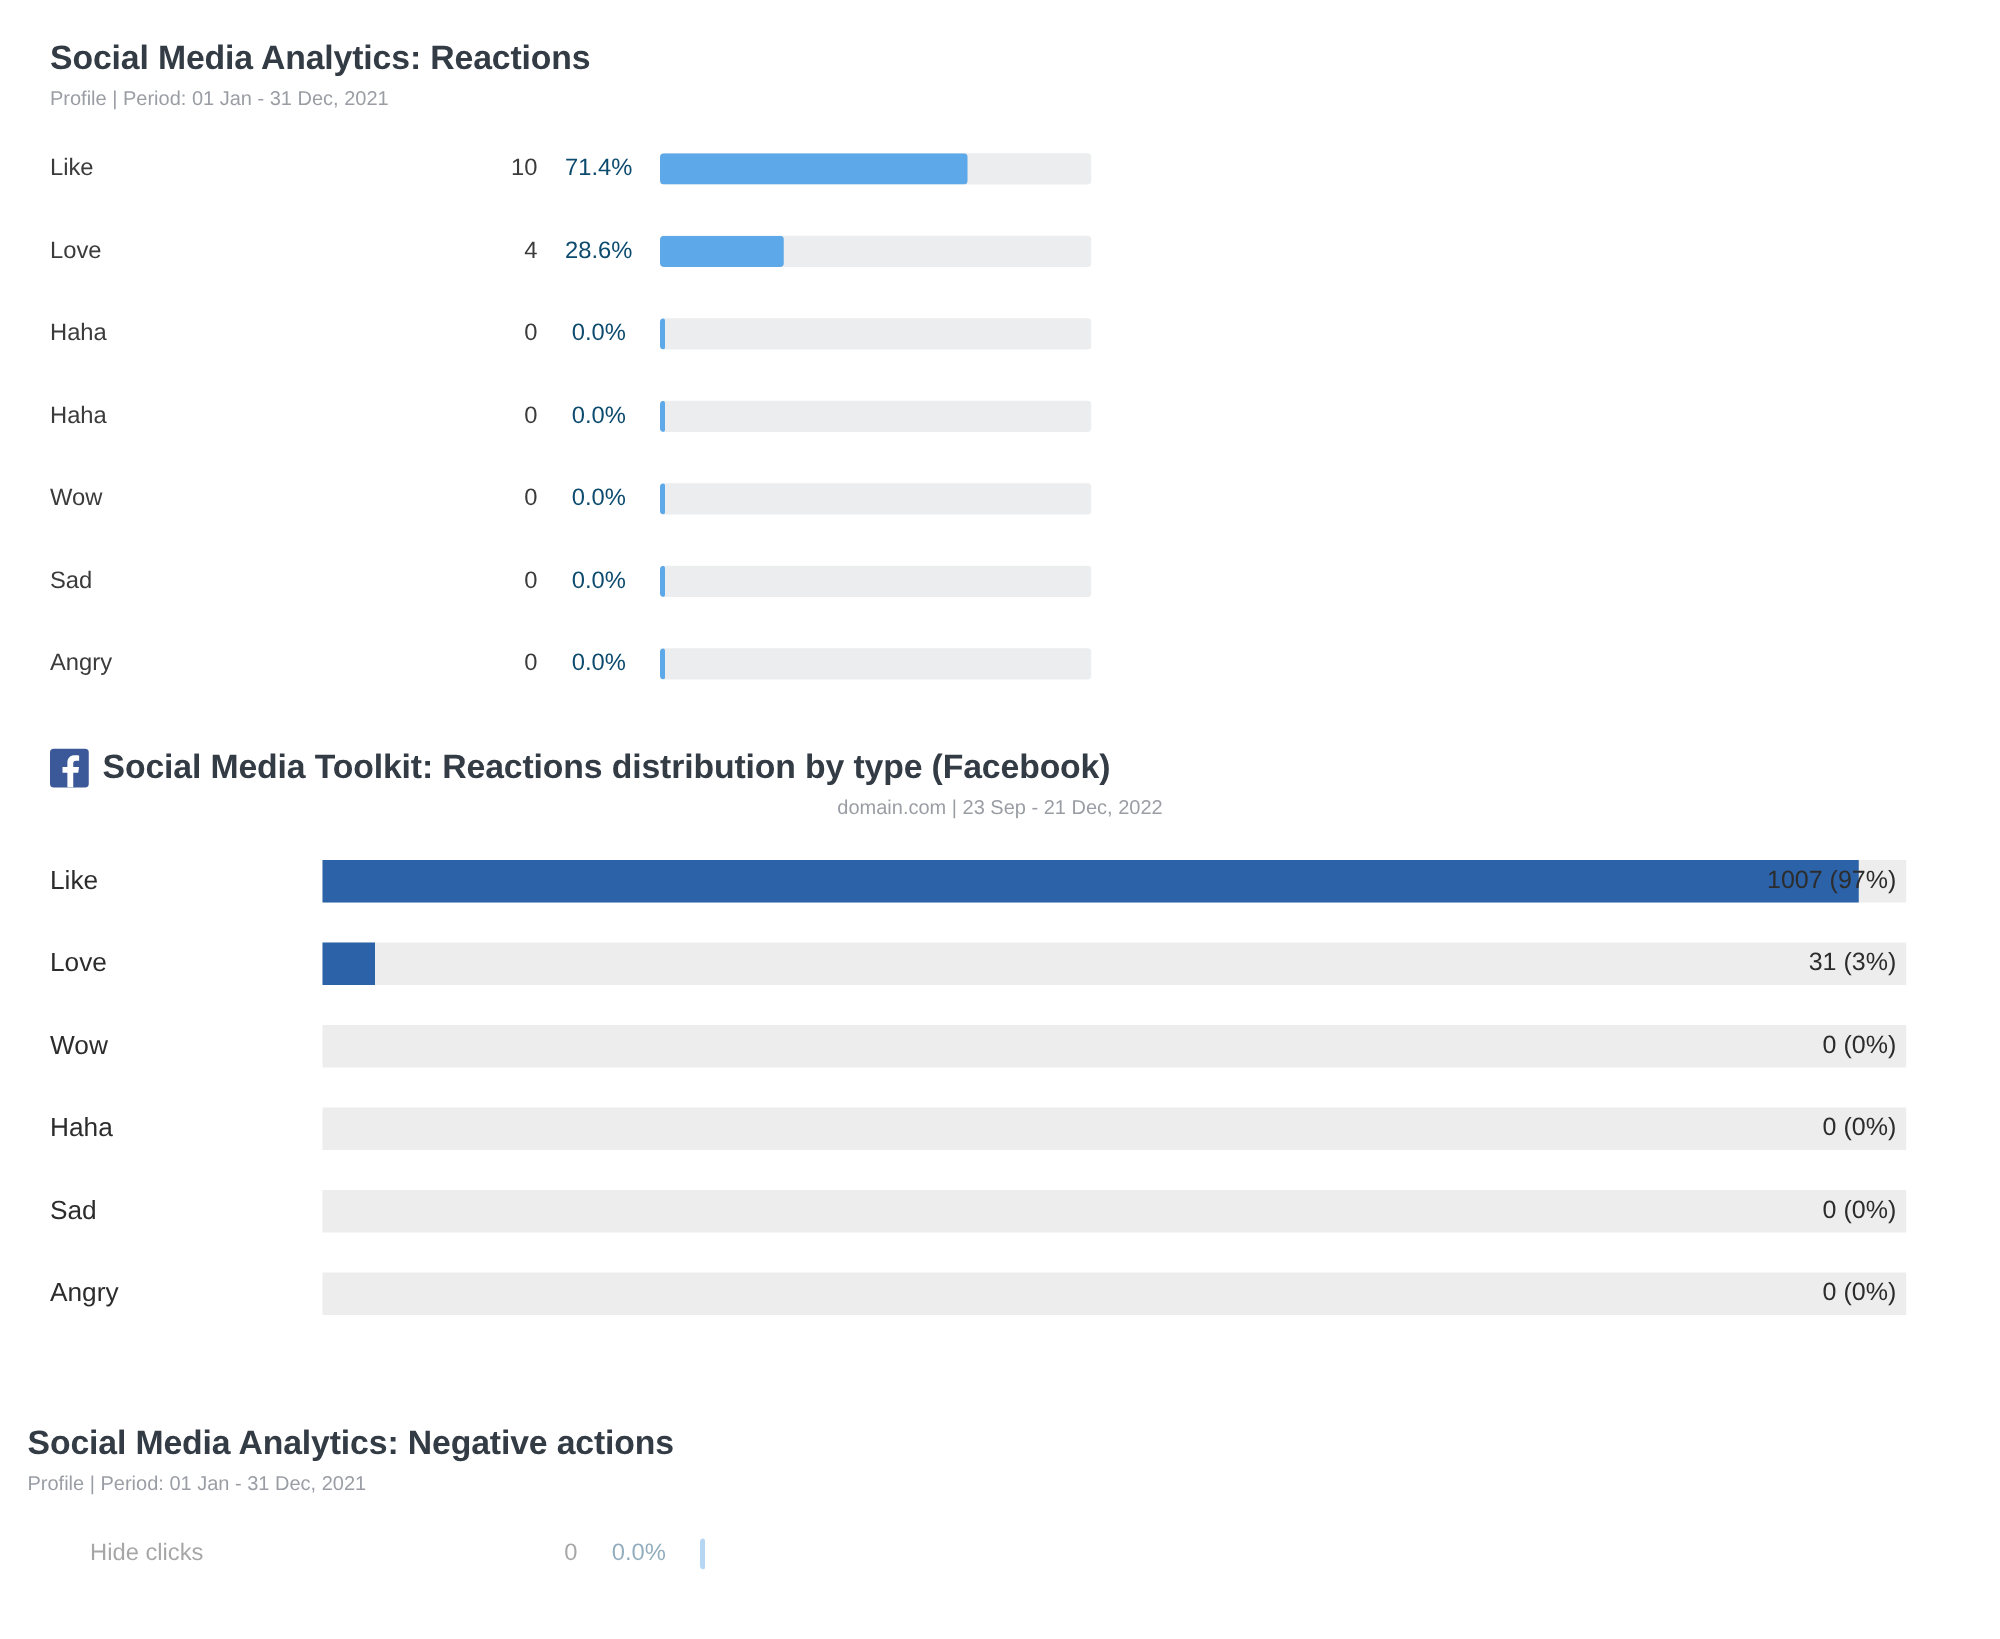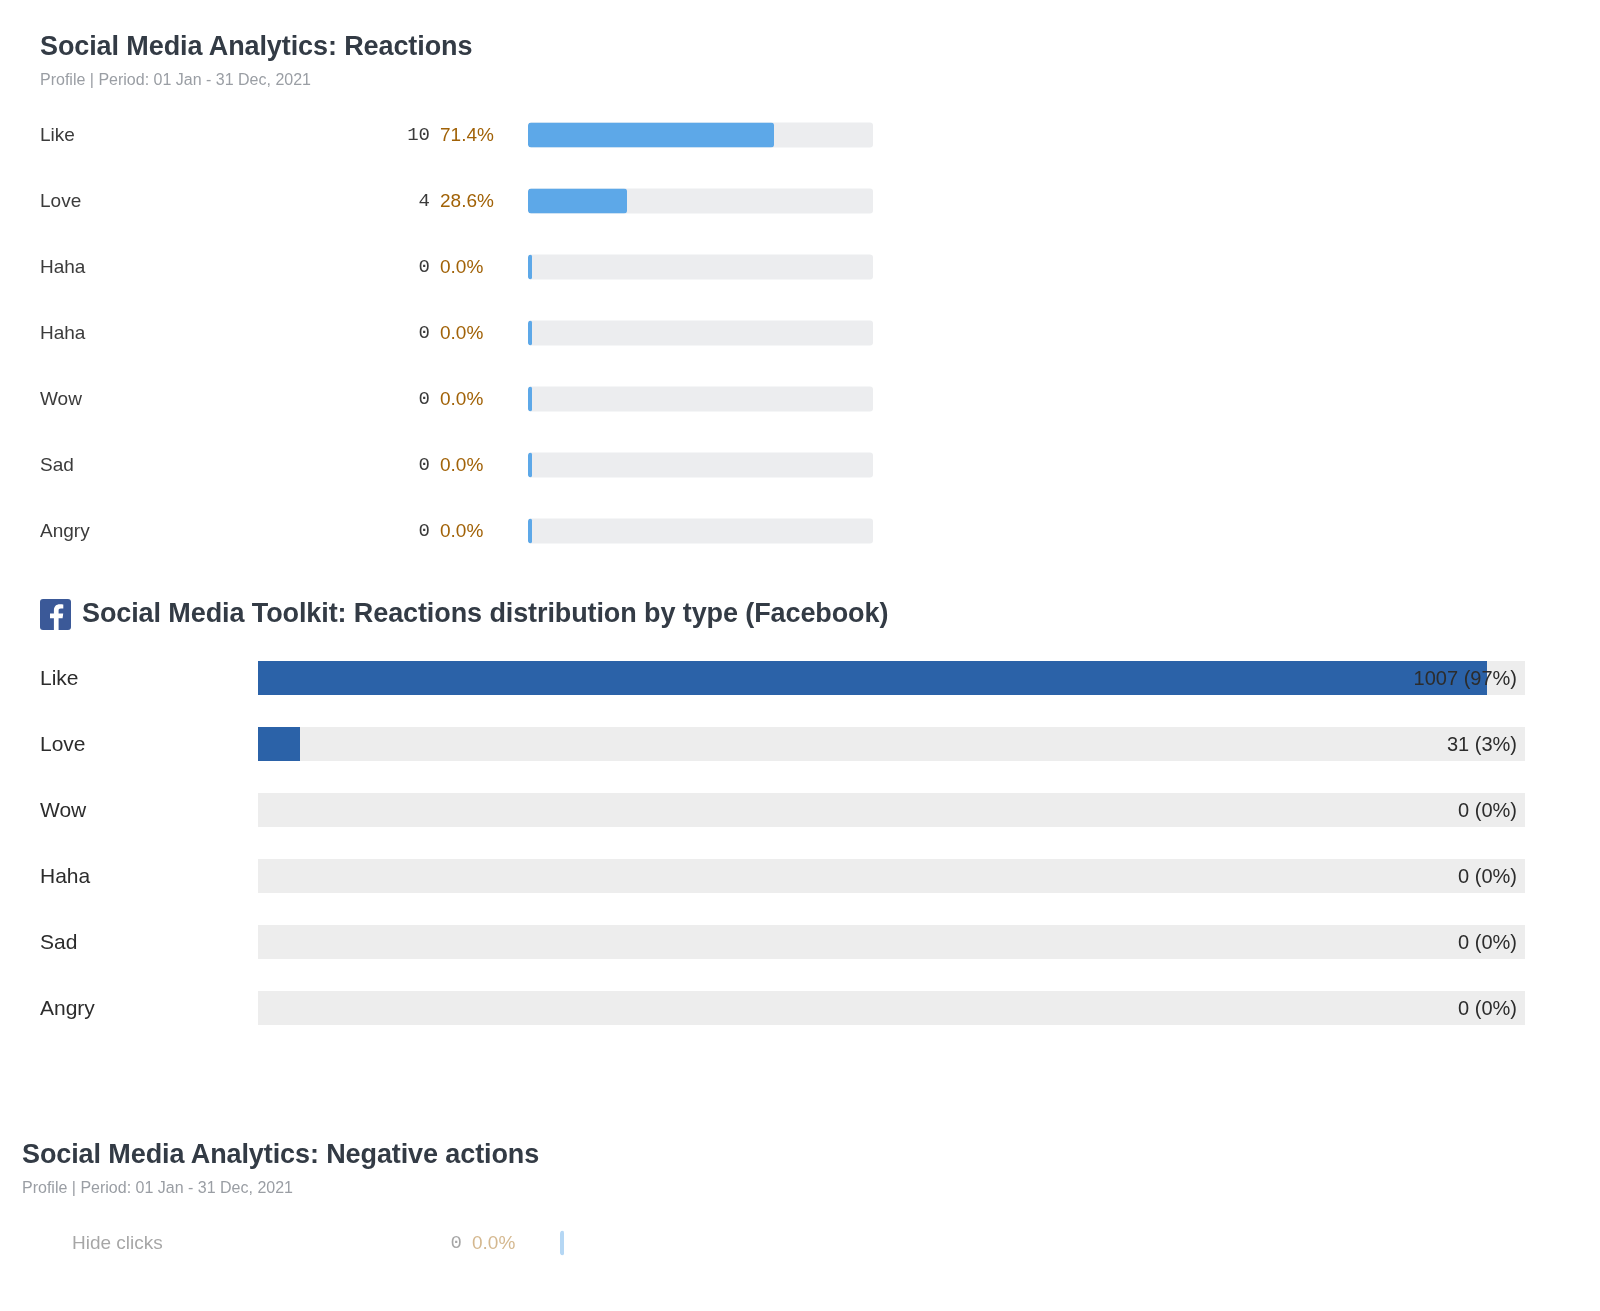--- a/index.html
+++ b/index.html
@@ -69,31 +69,30 @@
   }
   .c1-value {
     position: absolute;
     left: 330px;
     width: 100px;
     text-align: right;
     top: 50%;
     transform: translateY(-50%);
     font-size: 19px;
     color: #3b3b3b;
-    font-family: Liberation Mono, monospace;
   }
   .c1-pct {
     position: absolute;
     left: 440px;
     width: 78px;
-    text-align: left;
+    text-align: center;
     top: 50%;
     transform: translateY(-50%);
     font-size: 19px;
-    color: #a16207;
+    color: #0c4a6e;
   }
   .c1-track {
     position: absolute;
     left: 528px;
     width: 345px;
     height: 25px;
     top: 50%;
     transform: translateY(-50%);
     background: #ecedef;
     border-radius: 3px;
@@ -239,20 +238,21 @@
 <div class="section" style="top:598px;text-align:center;">
   <div style="padding-left:40px;">
     <div class="sec-title">
       <span class="fb-icon">
         <svg width="18" height="26" viewBox="0 0 18 26" aria-hidden="true">
           <path fill="#ffffff" d="M11.6 26V14.2h4l.6-4.6h-4.6V6.7c0-1.3.4-2.2 2.3-2.2h2.4V.4C15.9.3 14.5.2 12.8.2 9.3.2 6.9 2.3 6.9 6.2v3.4H3v4.6h3.9V26h4.7z"></path>
         </svg>
       </span>
       <span>Social Media Toolkit: Reactions distribution by type (Facebook)</span>
     </div>
+    <div class="sec-sub">domain.com | 23 Sep - 21 Dec, 2022</div>
   </div>
 
   <div style="margin-top:16px;">
 
     <div class="c2-row">
       <span class="c2-label">Like</span>
       <span class="c2-track">
         <span class="c2-fill" style="width:97%;"></span>
         <span class="c2-valwrap">1007 (97%)</span>
         <span class="c2-overlay" style="width:97%;">

